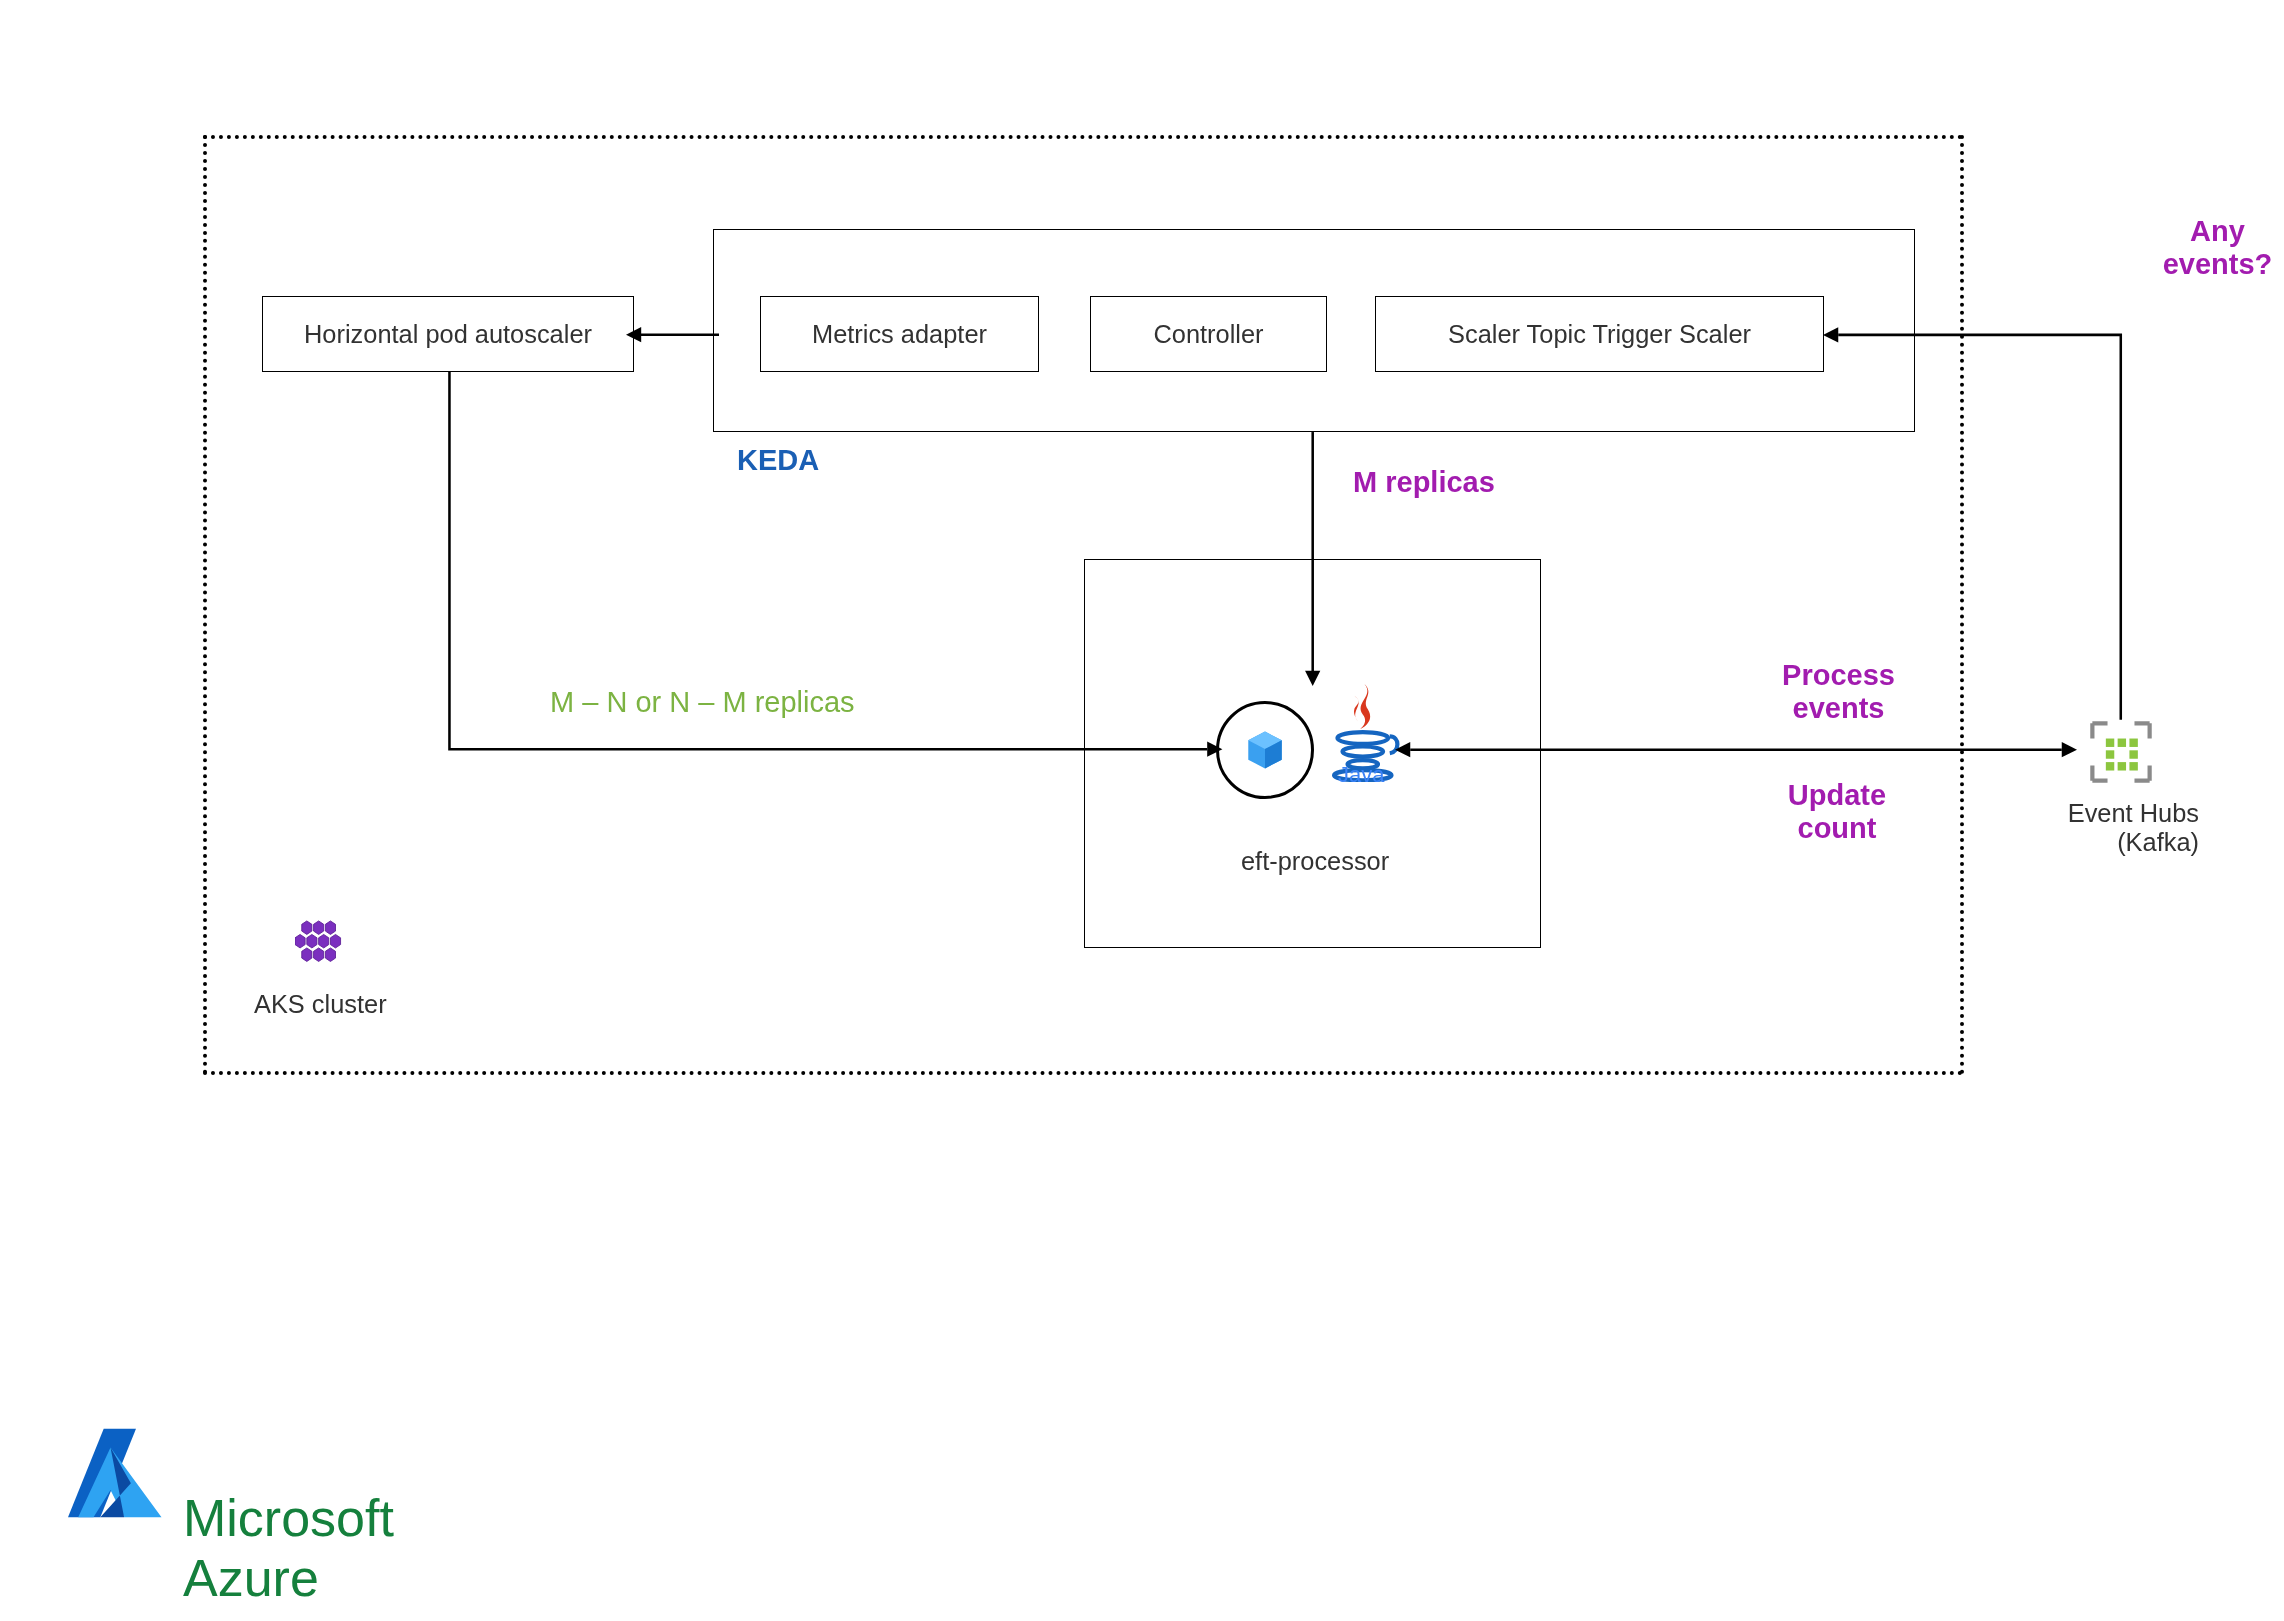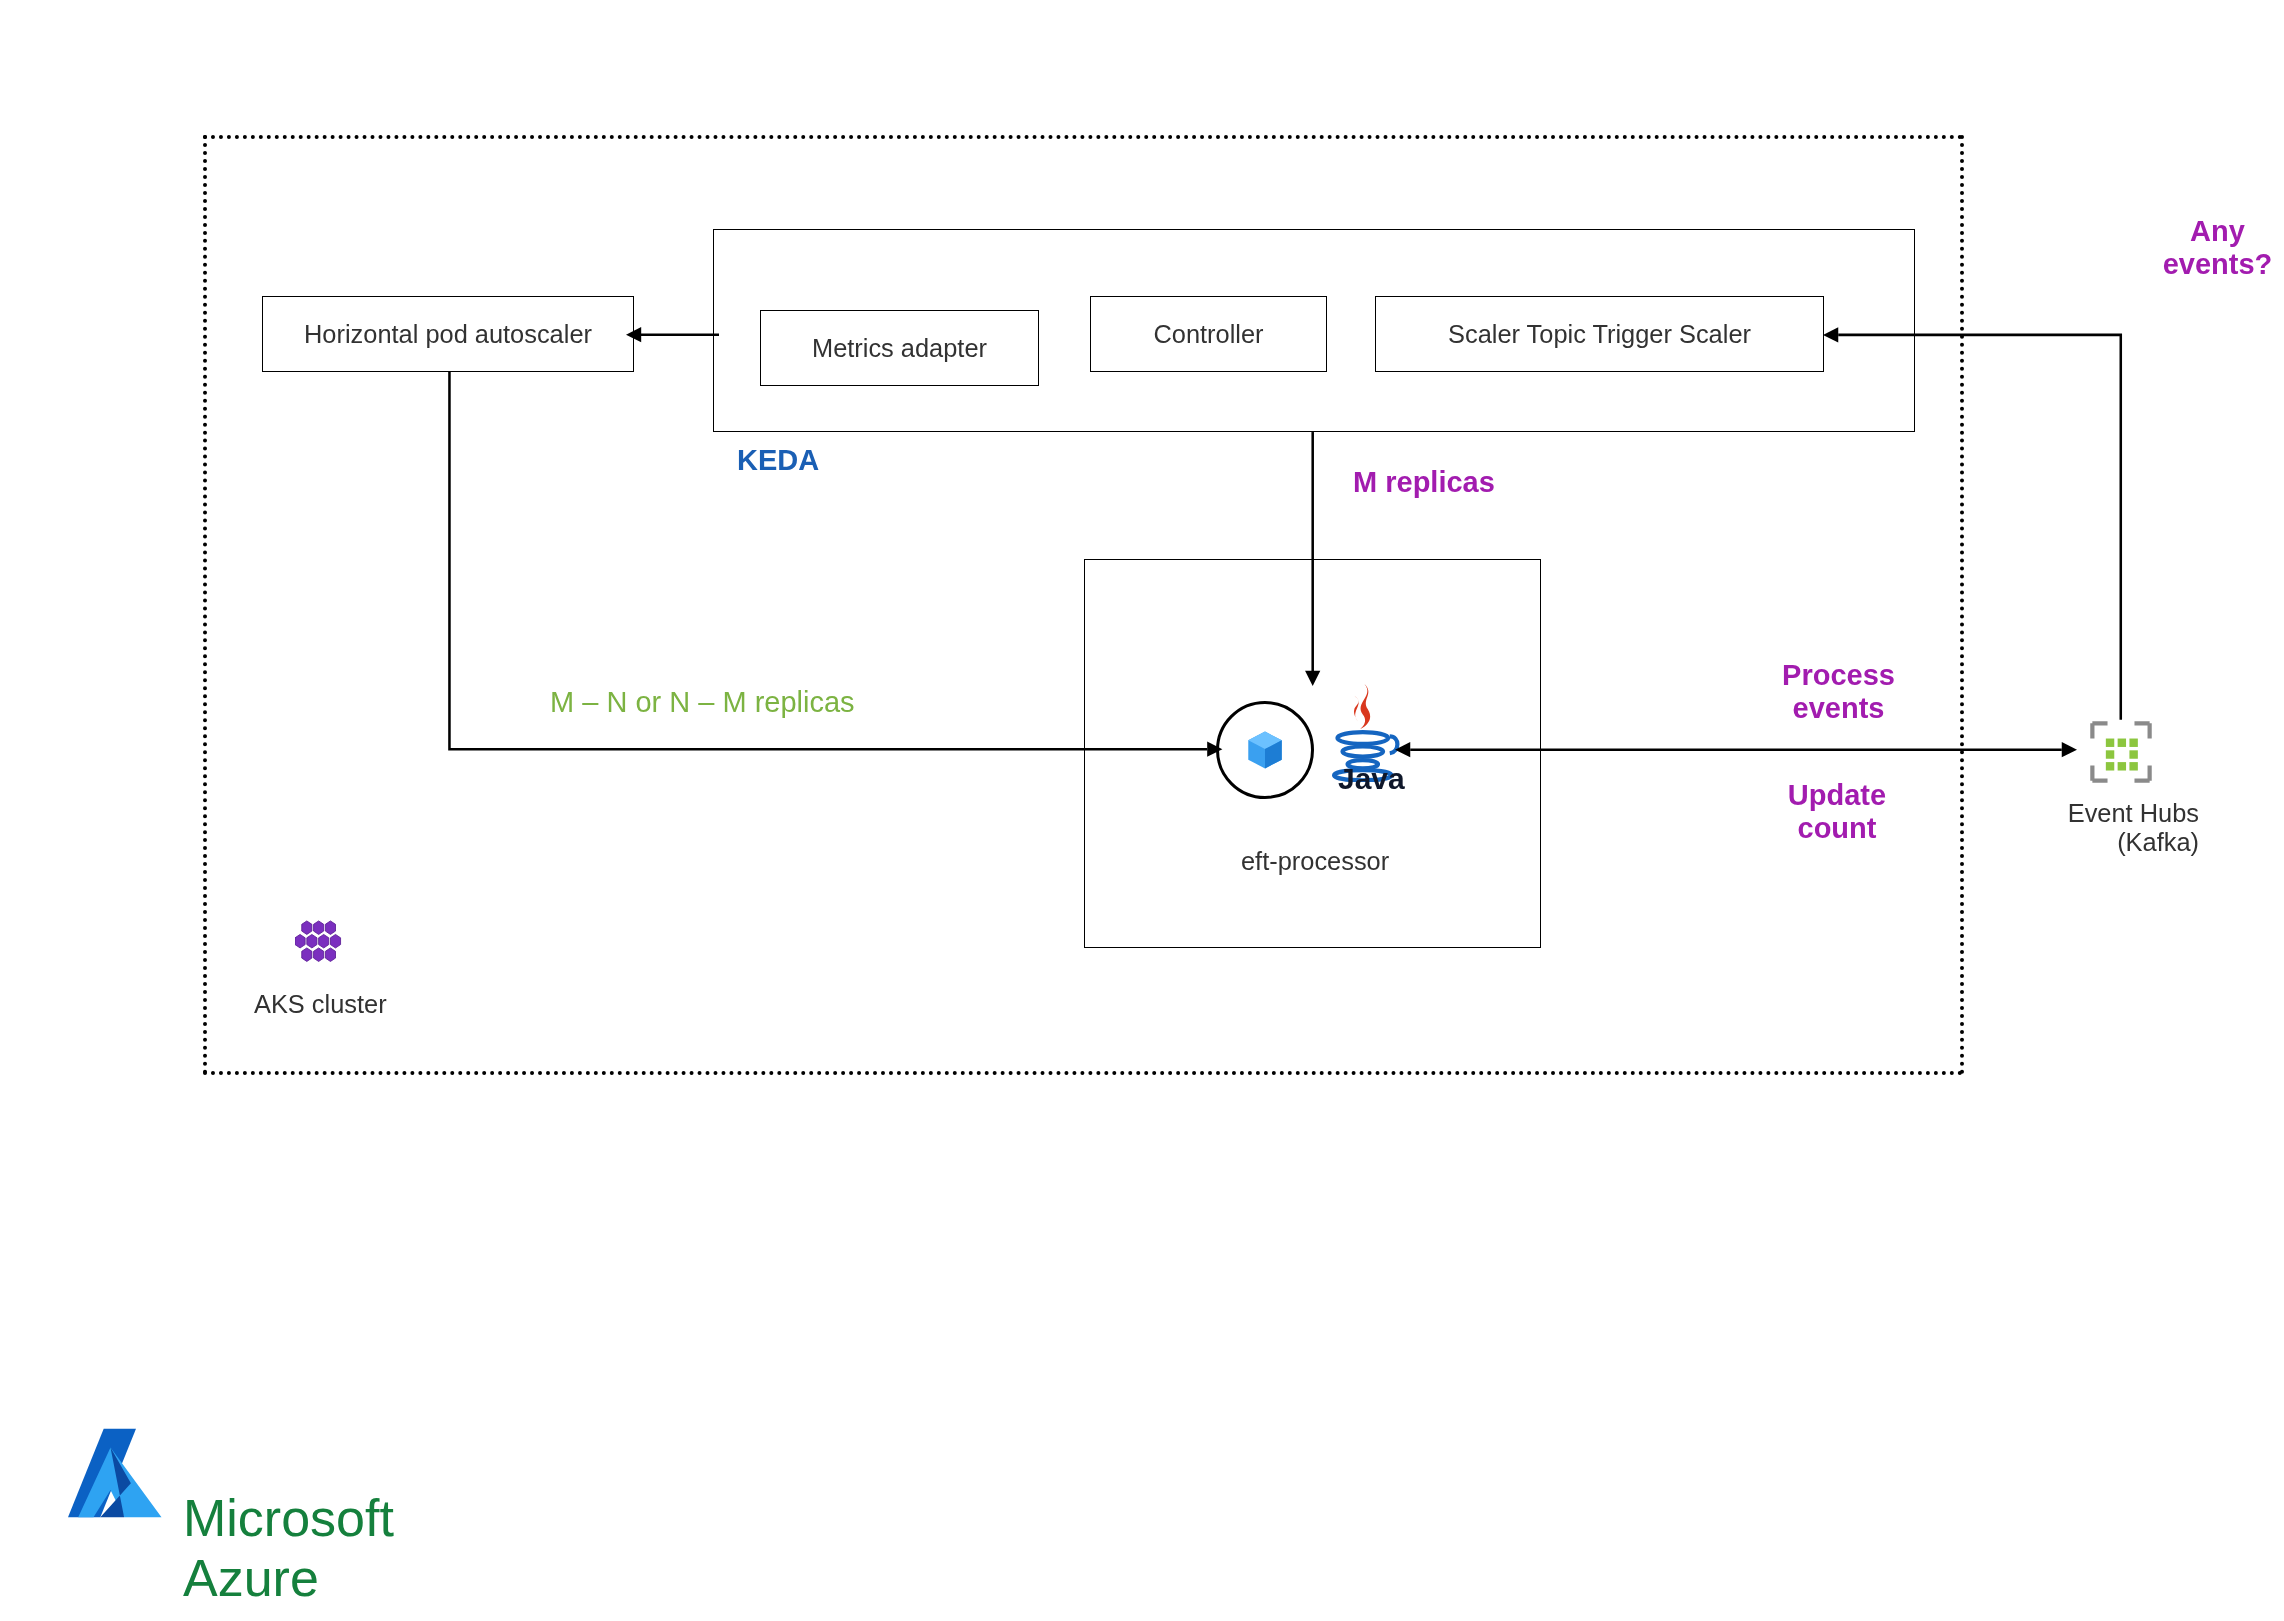--- a/index.html
+++ b/index.html
@@ -50,21 +50,21 @@
 </div>
 <div class="abs label-plain" style="left:254px; top:990px;">AKS cluster</div>
 
 <div class="abs box" style="left:262px; top:296px; width:372px; height:76px;">
   <span>Horizontal pod autoscaler</span>
 </div>
 
 <div class="abs" style="left:713px; top:229px; width:1202px; height:203px; border:1.7px solid #000;"></div>
 <div class="abs keda-title" style="left:737px; top:444px;">KEDA</div>
 
-<div class="abs box" style="left:760px; top:296px; width:279px; height:76px;margin-top:14px;">
+<div class="abs box" style="left:760px; top:296px; width:279px; height:76px;">
   <span>Metrics adapter</span>
 </div>
 <div class="abs box" style="left:1090px; top:296px; width:237px; height:76px;">
   <span>Controller</span>
 </div>
 <div class="abs box" style="left:1375px; top:296px; width:449px; height:76px;">
   <span>Scaler Topic Trigger Scaler</span>
 </div>
 
 <svg class="abs" style="left:626px; top:322px; width:93px; height:25.4px;" viewBox="0 0 110 30">
@@ -94,21 +94,21 @@
     <path d="M42 0 C54 14 30 22 40 36 C48 46 36 54 36 54 C36 54 56 46 46 30 C38 18 54 12 42 0 Z" fill="#d9381e"></path>
     <path d="M30 14 C44 24 24 32 34 44 C34 44 28 36 30 30 C32 24 40 22 30 14 Z" fill="#d9381e"></path>
     <ellipse cx="40" cy="64" rx="30" ry="7" fill="none" stroke="#1565c0" stroke-width="5"></ellipse>
     <ellipse cx="40" cy="80" rx="24" ry="6" fill="none" stroke="#1565c0" stroke-width="5"></ellipse>
     <ellipse cx="40" cy="95" rx="18" ry="5" fill="none" stroke="#1565c0" stroke-width="5"></ellipse>
     <path d="M72 62 C84 62 84 80 72 82" fill="none" stroke="#1565c0" stroke-width="5"></path>
     <ellipse cx="40" cy="108" rx="34" ry="6" fill="none" stroke="#1565c0" stroke-width="5"></ellipse>
     <text x="22" y="114" font-size="16" font-family="Arial" font-weight="bold" fill="#d9381e"></text>
   </svg>
 </div>
-<div class="abs" style="left:1338px; top:762px; font-size:30px; color:#0f172a; font-weight:700;">Java</div>
+<div class="abs" style="left:1338px; top:762px; font-size:22px; color:#3b82f6; font-weight:400;">Java</div>
 
 <svg class="abs" style="left:437px; top:372px; width:786px; height:389px;" viewBox="0 0 928 460">
   <polyline points="14,0 14,446 910,446" fill="none" stroke="#000" stroke-width="3"></polyline>
   <polygon points="928,446 910,437 910,455" fill="#000"></polygon>
 </svg>
 <div class="abs label-green" style="left:550px; top:686px;">M – N or N – M replicas</div>
 
 <svg class="abs" style="left:1395px; top:737px; width:682px; height:25.4px;" viewBox="0 0 806 30">
   <line x1="18" y1="15" x2="788" y2="15" stroke="#000" stroke-width="3"></line>
   <polygon points="0,15 18,6 18,24" fill="#000"></polygon>

